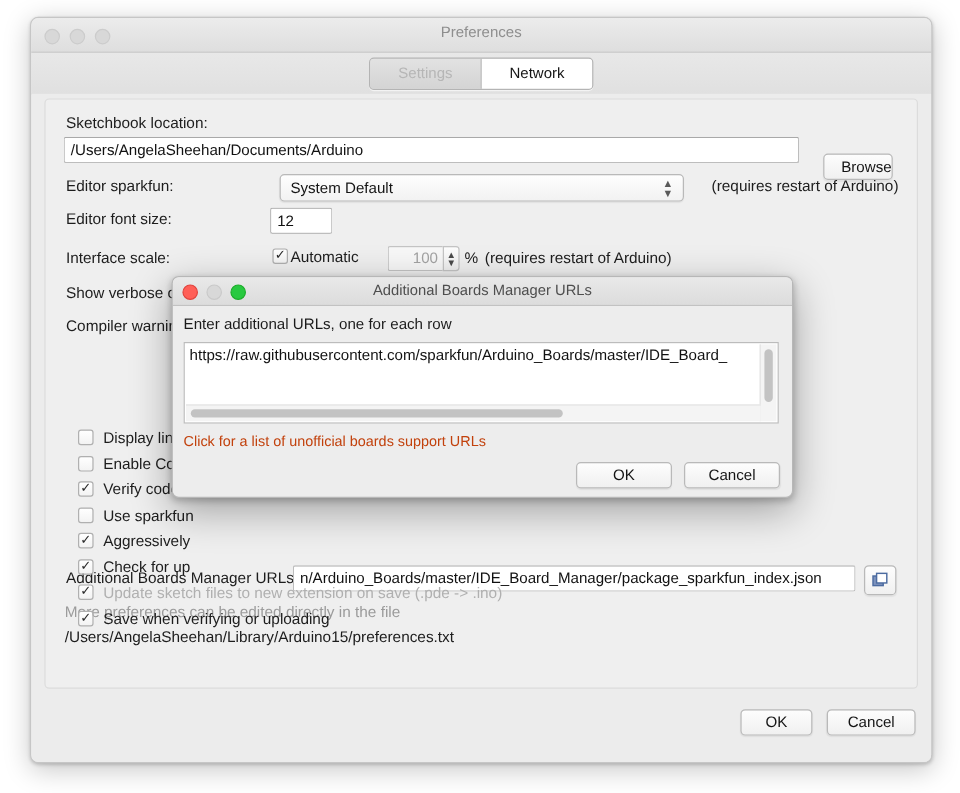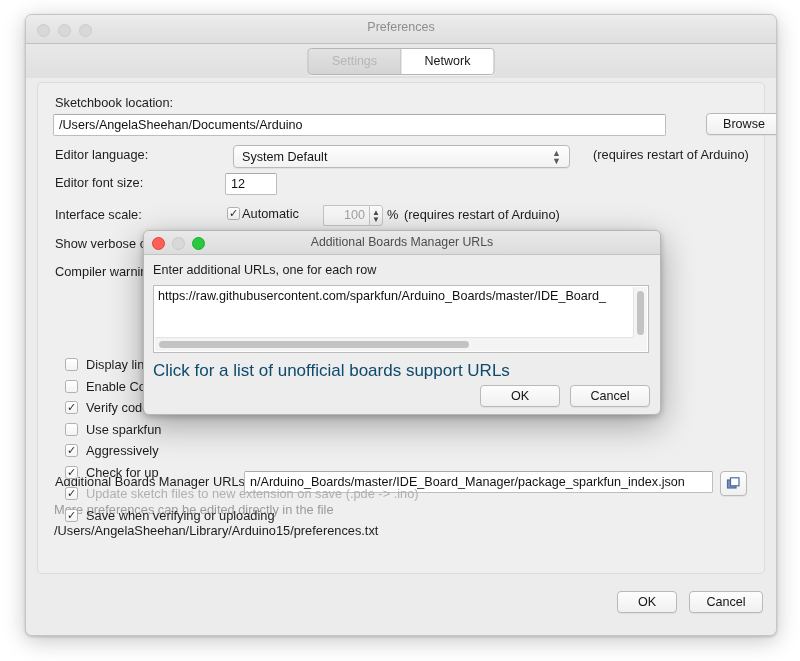--- a/index.html
+++ b/index.html
@@ -236,21 +236,21 @@
     background: #c3c3c3; border-radius: 4px;
   }
   .hscroll {
     position: absolute; left: 1px; right: 14px; bottom: 1px; height: 13px;
     background: #f4f4f4; border-top: 1px solid #e3e3e3;
   }
   .hthumb {
     position: absolute; left: 4px; top: 3px; height: 7px; width: 310px;
     background: #c3c3c3; border-radius: 4px;
   }
-  .modal-link { position: absolute; left: 9px; top: 106px; font-size: 17px; color: #0c4a6e; }
+  .modal-link { position: absolute; left: 9px; top: 106px; font-size: 12px; color: #c2410c; }
   .modal-btns { position: absolute; right: 10px; top: 130px; display: flex; gap: 10px; }
   .modal-btns .btn { min-width: 58px; padding: 3px 10px; }
 
   .copy-btn {
     width: 25px; height: 23px;
     background: linear-gradient(#fdfdfd, #f0f0f0);
     border: 1px solid #b9b9b9;
     border-radius: 4px;
     display: flex; align-items: center; justify-content: center;
     box-shadow: 0 1px 1px rgba(0,0,0,0.06);
@@ -279,24 +279,24 @@
       </div>
     </div>
 
     <div class="content">
       <div class="panel">
 
         <div class="row" style="left:17px; top:12px;">
           <span class="lbl">Sketchbook location:</span>
         </div>
         <div class="textfield" style="position:absolute; left:15px; top:31px; width:613px;">/Users/AngelaSheehan/Documents/Arduino</div>
-        <div class="btn" style="position:absolute; left:648px; top:30px; width:76px; box-sizing:border-box;margin-left:20px;">Browse</div>
+        <div class="btn" style="position:absolute; left:648px; top:45px; width:58px; box-sizing:border-box;">Browse</div>
 
         <div class="row" style="left:17px; top:64px;">
-          <span class="lbl">Editor language:</span>
+          <span class="lbl">Editor sparkfun:</span>
         </div>
         <div class="combo" style="position:absolute; left:195px; top:62px; width:337px;">
           <span>System Default</span>
           <span class="arrows">
             <span>▲</span>
               <span>▼</span>
           </span>
         </div>
         <div class="row" style="left:555px; top:64px;">
           <span class="lbl">(requires restart of Arduino)</span>

